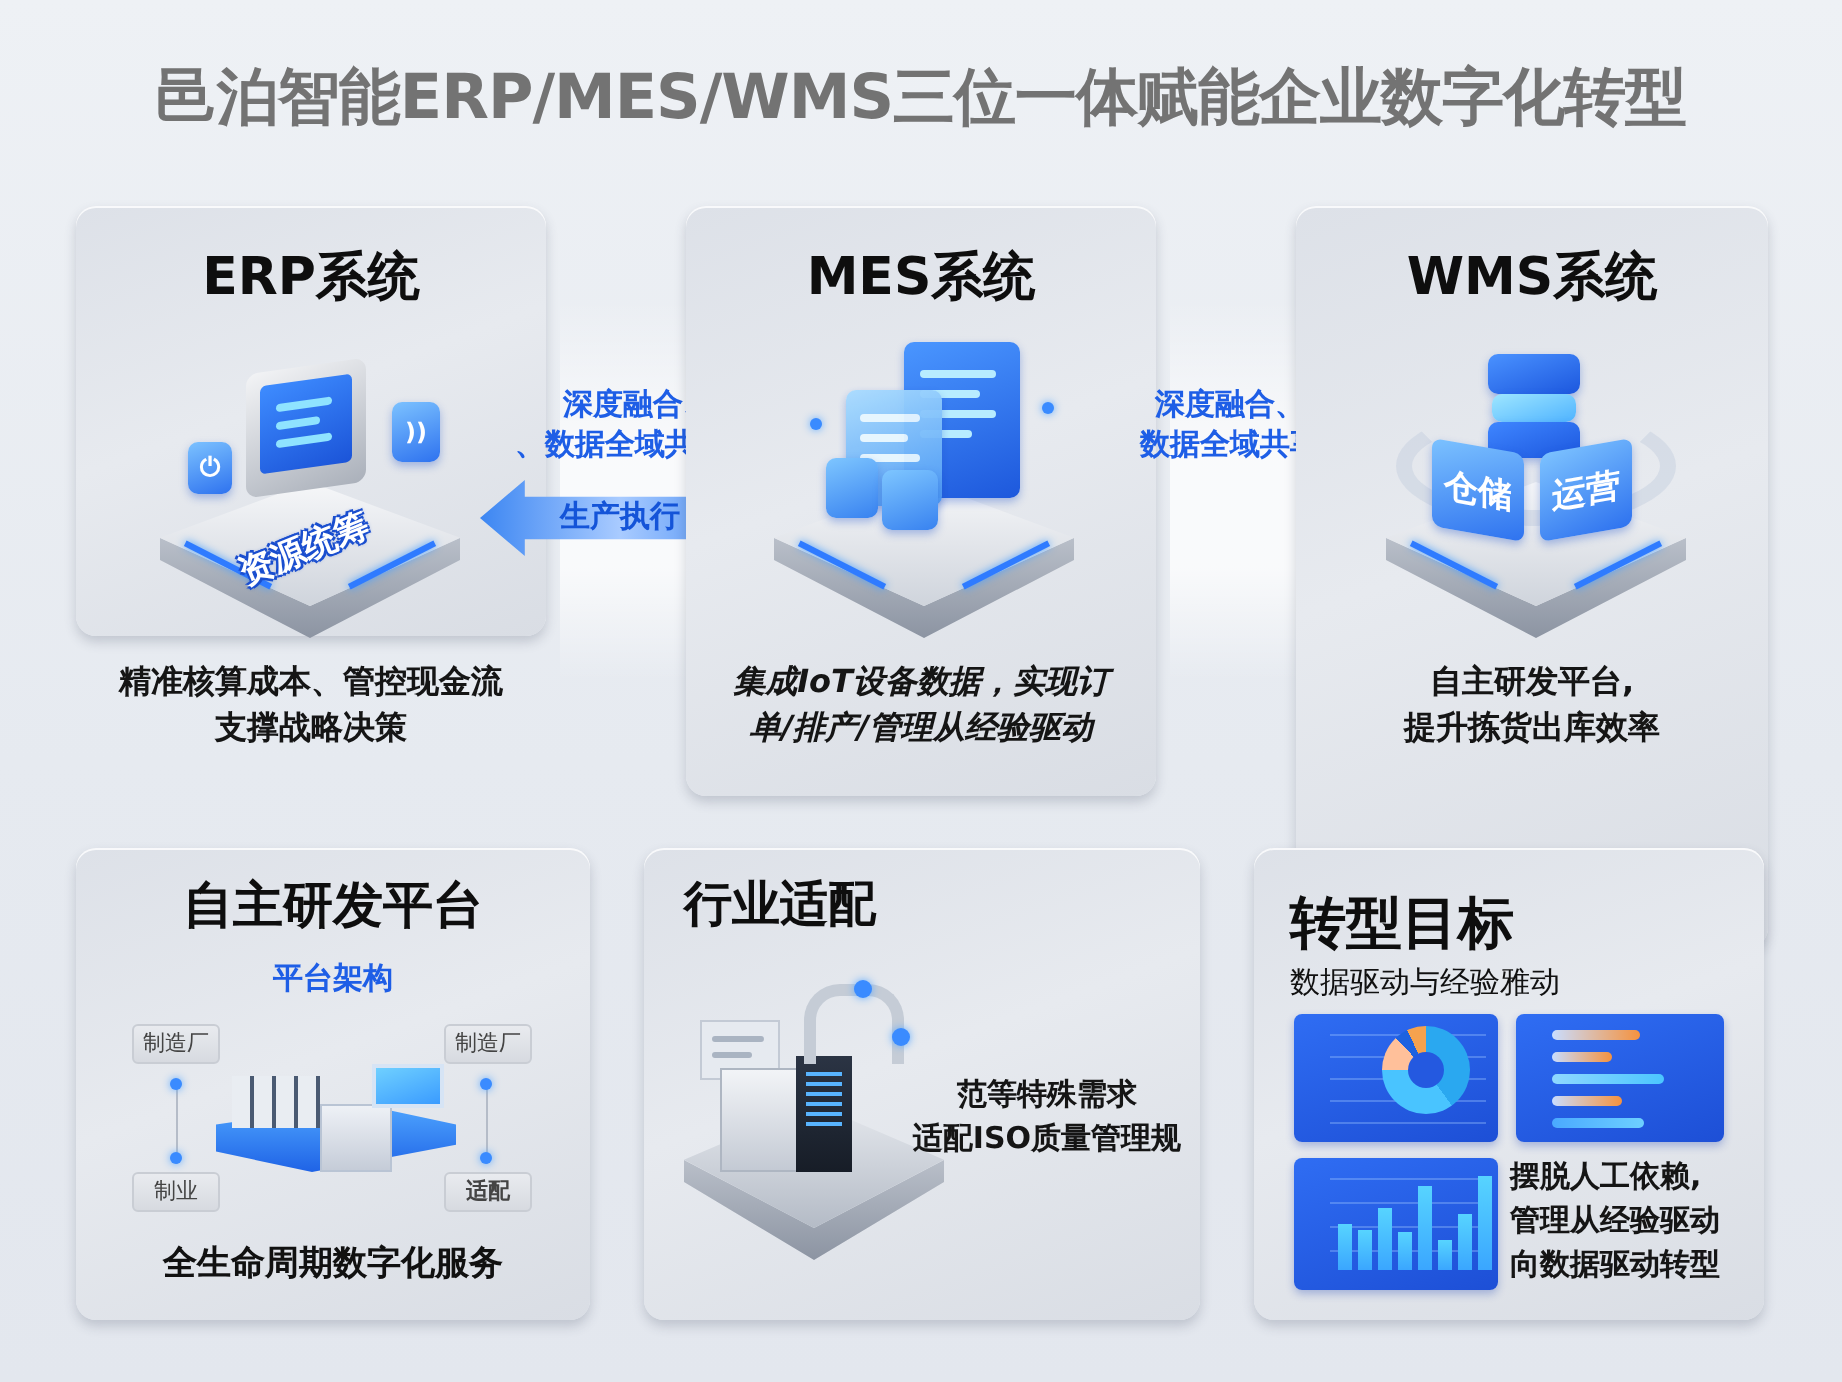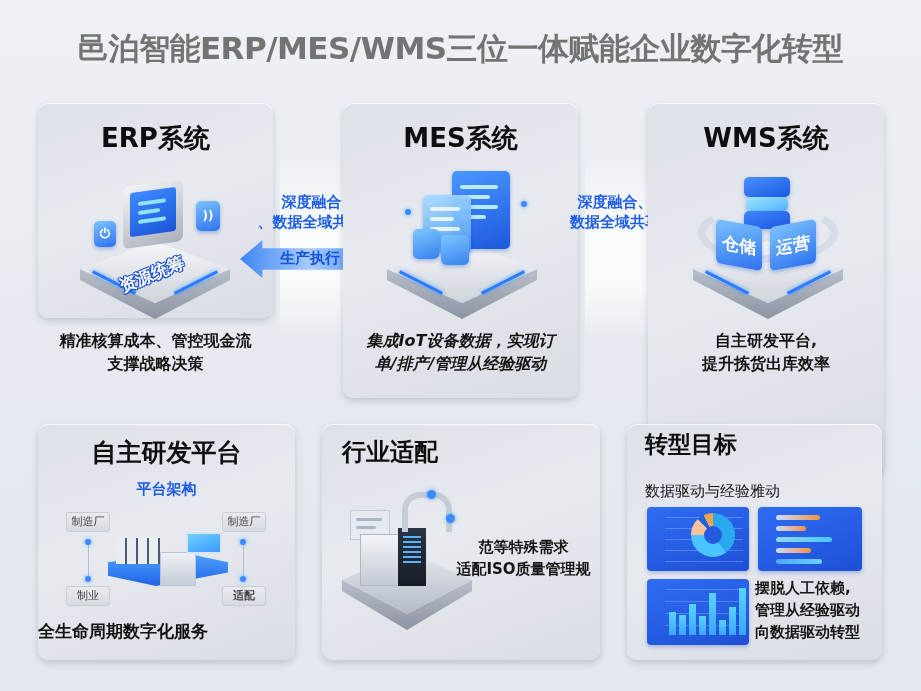--- a/index.html
+++ b/index.html
@@ -206,21 +206,21 @@
   <div class="dot" style="left:47px; top:152px;"></div>
   <div class="dot" style="left:202px; top:115px;"></div>
   <div class="dot" style="left:202px; top:152px;"></div>
 
   <div style="position:absolute; left:70px; top:92px; width:120px; height:80px;">
     <div style="position:absolute; left:0; top:36px; width:120px; height:34px; background:linear-gradient(180deg,#4fa6ff,#1f63e6); clip-path:polygon(0 30%, 60% 0, 100% 30%, 100% 60%, 40% 100%, 0 70%);"></div>
     <div style="position:absolute; left:8px; top:22px; width:44px; height:26px; background:repeating-linear-gradient(90deg,#e9edf2 0 9px,#4a5a72 9px 11px);"></div>
     <div style="position:absolute; left:52px; top:36px; width:36px; height:34px; background:linear-gradient(180deg,#eef1f6,#c5ccd8); border:1px solid #b9c4d4;"></div>
     <div style="position:absolute; left:78px; top:16px; width:36px; height:22px; background:linear-gradient(160deg,#6fd0ff,#3a9bff); border:2px solid #d6e4f5;"></div>
   </div>
-  <div style="position:absolute; left:0; right:0; top:196px; font-size:17px; font-weight:bold; color:#111;">全生命周期数字化服务</div>
+  <div style="position:absolute; left:0; right:0; top:196px; text-align:center; font-size:17px; font-weight:bold; color:#111;">全生命周期数字化服务</div>
 </div>
 
 <div class="panel" style="left:322px; top:424px; width:278px; height:236px;">
   <div class="panel-title" style="top:12px; left:20px; right:auto; text-align:left; font-size:24px;">行业适配</div>
   <div style="position:absolute; left:20px; top:68px; width:130px; height:140px;">
     <div class="platform" style="left:0; top:60px; width:130px;">
       <div class="plat-side" style="width:130px;"></div>
         <div class="plat-top" style="width:130px; background:linear-gradient(180deg,#e5e8ed,#b4bbc6);"></div>
     </div>
     <div style="position:absolute; left:8px; top:18px; width:40px; height:30px; background:rgba(230,234,240,0.9); border:1px solid #c3cad5;">
@@ -235,21 +235,21 @@
     <div class="dot" style="left:85px; top:-2px; width:9px; height:9px;"></div>
     <div class="dot" style="left:104px; top:22px; width:9px; height:9px;"></div>
   </div>
   <div class="panel-desc" style="left:125px; right:0; top:112px; font-size:15px; line-height:22px;">
     <div>范等特殊需求</div>
     <div>适配ISO质量管理规</div>
   </div>
 </div>
 
 <div class="panel" style="left:627px; top:424px; width:255px; height:236px;">
-  <div class="panel-title" style="top:5px; left:18px; right:auto; text-align:center; font-size:23px;">转型目标</div>
+  <div class="panel-title" style="top:19px; left:18px; right:auto; text-align:center; font-size:28px;">转型目标</div>
   <div style="position:absolute; left:18px; top:58px; font-size:15px; color:#111;">数据驱动与经验雅动</div>
 
   <div class="mini-chart" style="left:20px; top:83px; width:102px; height:64px;">
     <div class="grid-line" style="top:10px;"></div>
     <div class="grid-line" style="top:21px;"></div>
     <div class="grid-line" style="top:32px;"></div>
     <div class="grid-line" style="top:43px;"></div>
     <div class="grid-line" style="top:54px;"></div>
     <div style="position:absolute; left:44px; top:6px; width:44px; height:44px; border-radius:50%;
       background: conic-gradient(#2aa8f0 0 40%, #49c4ff 40% 75%, #ffc09a 75% 88%, #1d62e0 88% 93%, #f5a24e 93% 100%);"></div>

